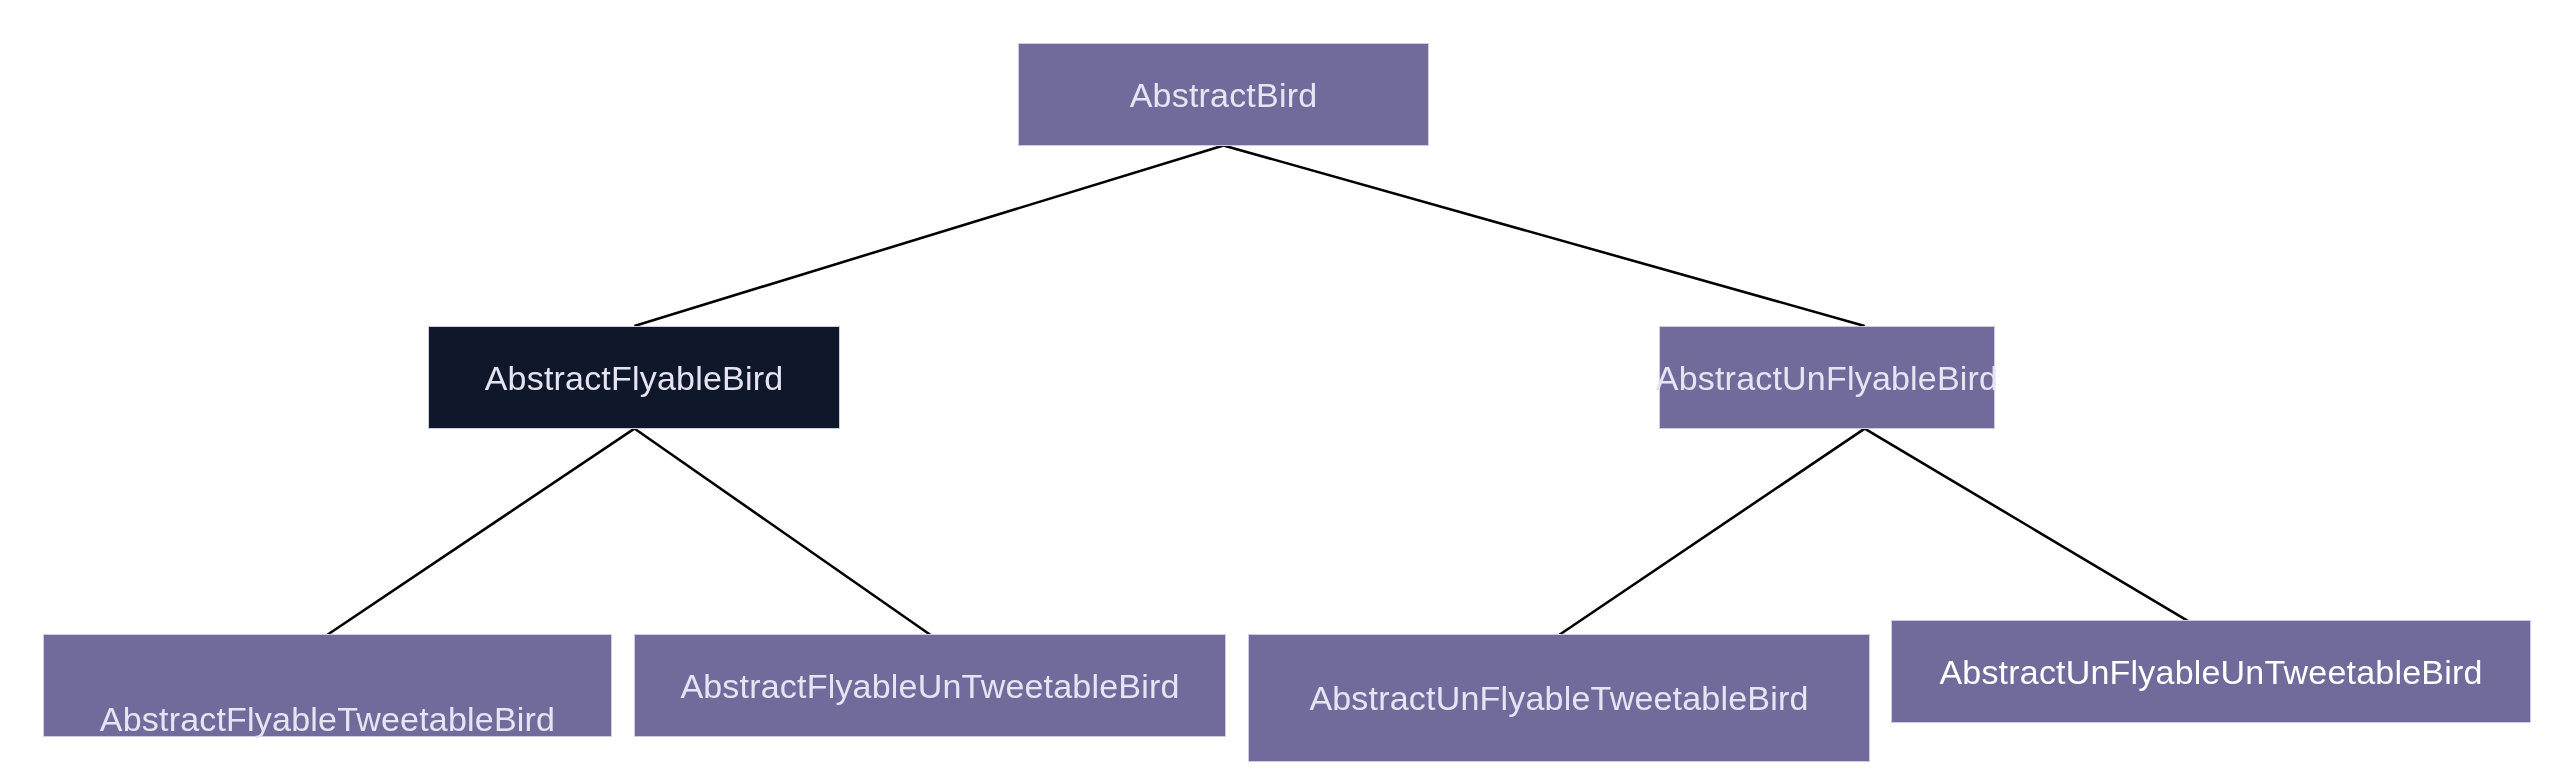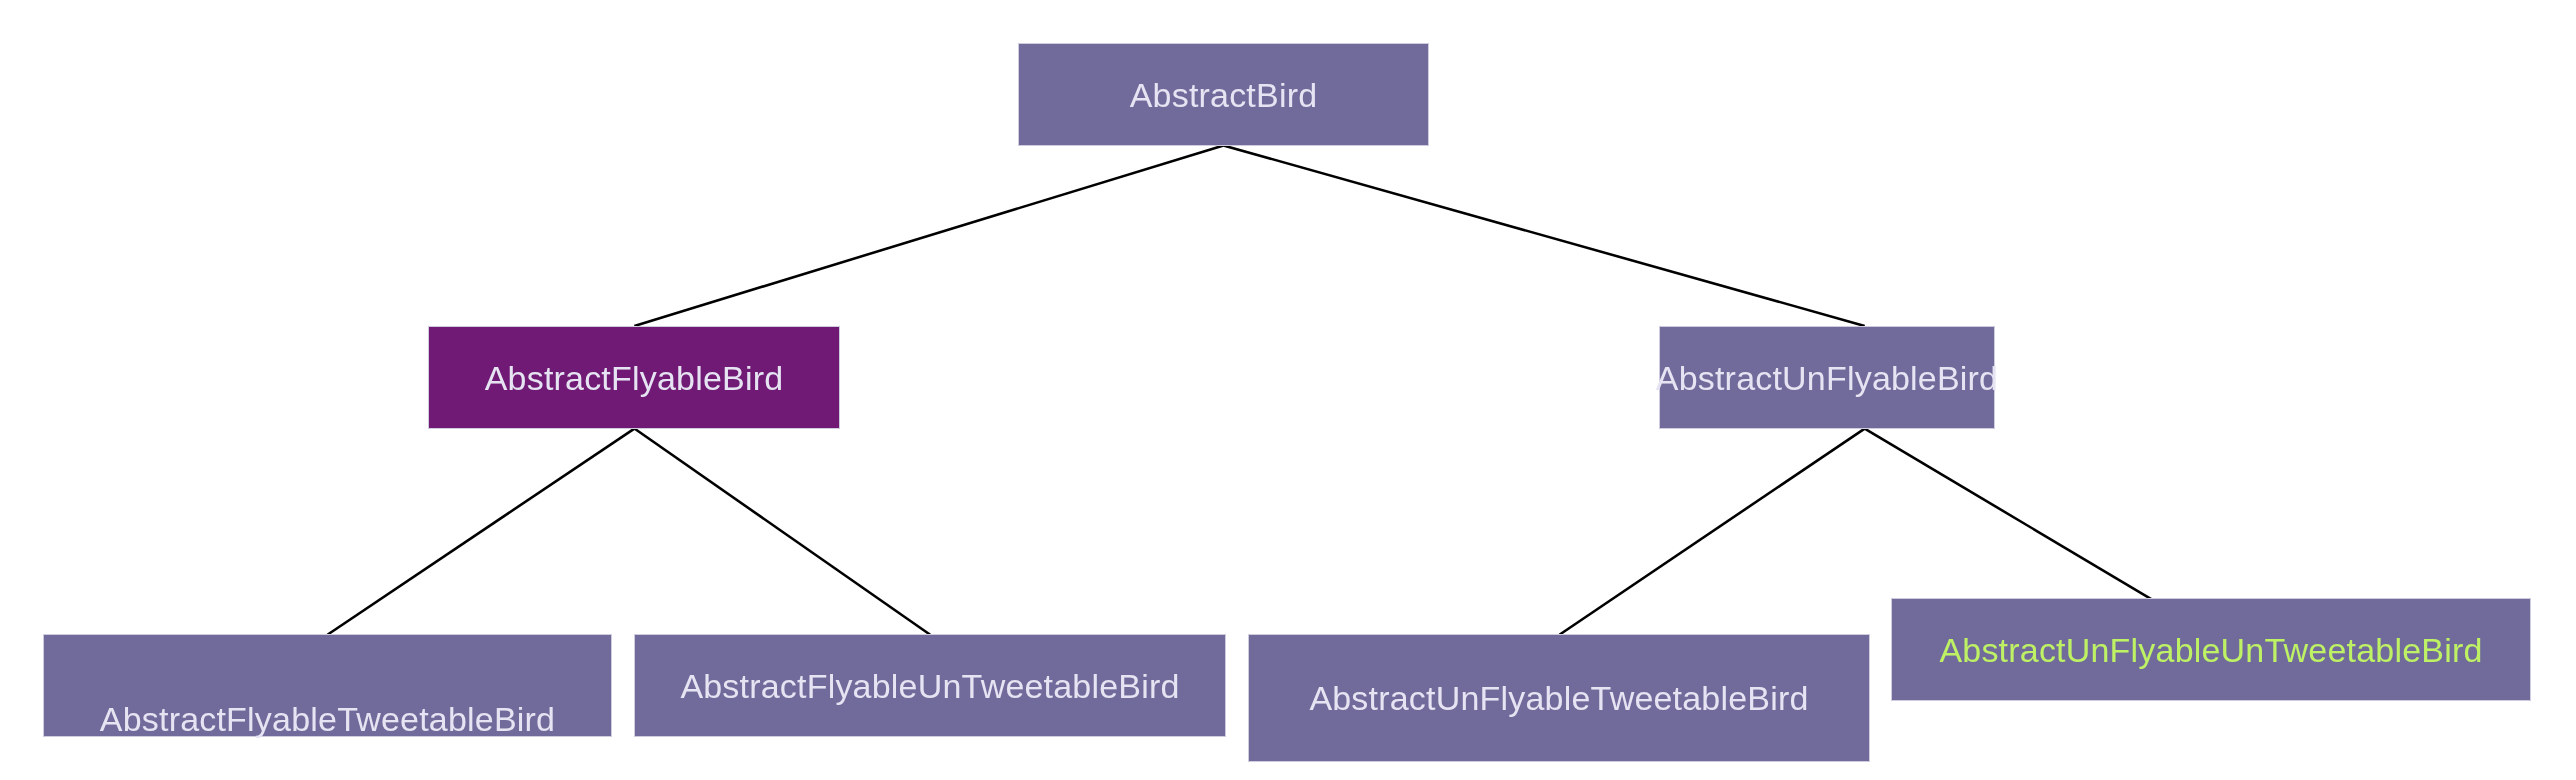--- a/index.html
+++ b/index.html
@@ -59,38 +59,38 @@
         <line x1="742" y1="501" x2="1088" y2="742" stroke="#000000"></line>
         <line x1="2181" y1="501" x2="1824" y2="742" stroke="#000000"></line>
         <line x1="2181" y1="501" x2="2586" y2="742" stroke="#000000"></line>
       </g>
   </svg>
 
   <div class="node" style="left: 1018px; top: 43px; width: 411px; height: 103px; background: rgb(113, 107, 156); border-color: rgb(207, 205, 221); color: rgb(230, 228, 242);">
     <span class="node-label">AbstractBird</span>
   </div>
 
-  <div class="node" style="left: 428px; top: 326px; width: 412px; height: 103px; background: #701a75; border-color: rgb(207, 205, 221); color: rgb(230, 228, 242); justify-content: center;">
+  <div class="node" style="left: 428px; top: 326px; width: 412px; height: 103px; background: #0f172a; border-color: rgb(207, 205, 221); color: rgb(230, 228, 242); justify-content: center;">
     <span class="node-label">AbstractFlyableBird</span>
   </div>
 
   <div class="node" style="left: 1659px; top: 326px; width: 336px; height: 103px; background: rgb(113, 107, 156); border-color: rgb(207, 205, 221); color: rgb(230, 228, 242);">
     <span class="node-label">AbstractUnFlyableBird</span>
   </div>
 
   <div class="node" style="left: 43px; top: 634px; width: 569px; height: 103px; background: rgb(113, 107, 156); border-color: rgb(207, 205, 221); color: rgb(230, 228, 242); align-items: flex-end;">
     <span class="node-label">AbstractFlyableTweetableBird</span>
   </div>
 
   <div class="node" style="left: 634px; top: 634px; width: 592px; height: 103px; background: rgb(113, 107, 156); border-color: rgb(207, 205, 221); color: rgb(230, 228, 242);">
     <span class="node-label">AbstractFlyableUnTweetableBird</span>
   </div>
 
   <div class="node" style="left: 1248px; top: 634px; width: 622px; height: 128px; background: rgb(113, 107, 156); border-color: rgb(207, 205, 221); color: rgb(230, 228, 242);">
     <span class="node-label">AbstractUnFlyableTweetableBird</span>
   </div>
 
-  <div class="node" style="left: 1891px; top: 598px; width: 640px; height: 103px; background: rgb(113, 107, 156); border-color: rgb(207, 205, 221); color: #bef264;">
+  <div class="node" style="left: 1891px; top: 620px; width: 640px; height: 103px; background: rgb(113, 107, 156); border-color: rgb(207, 205, 221); color: #ffffff;">
     <span class="node-label">AbstractUnFlyableUnTweetableBird</span>
   </div>
 
 </div>
 
 
 </body></html>

